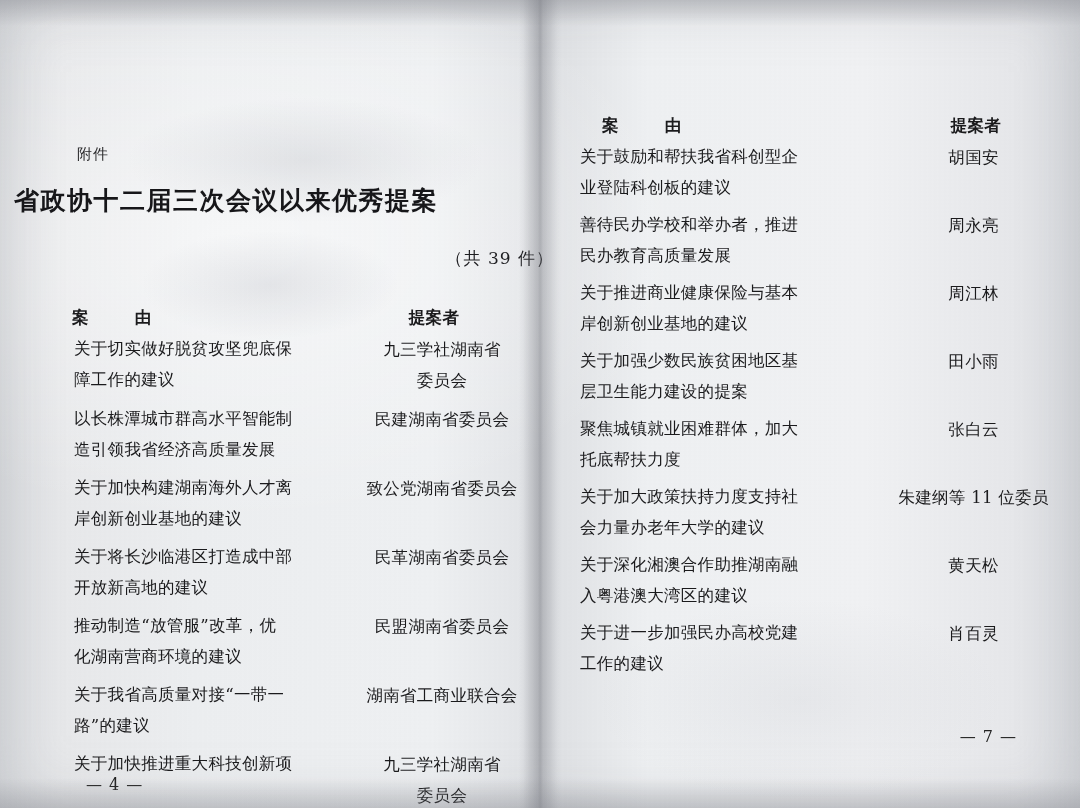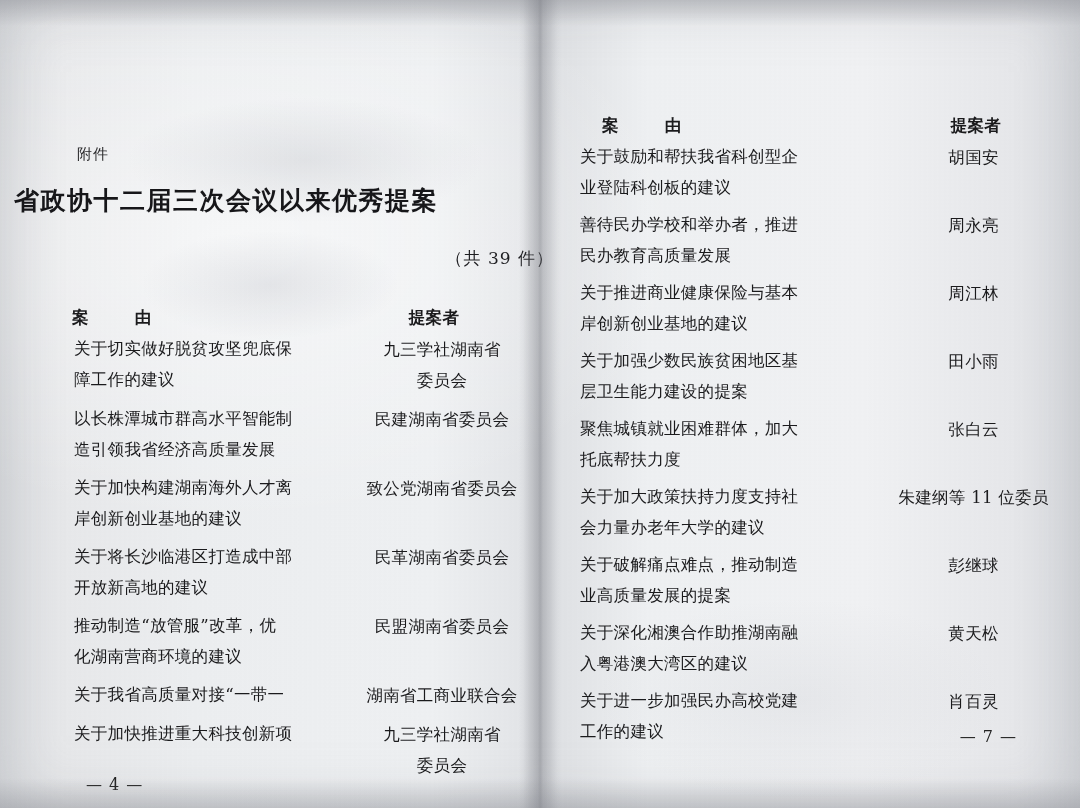--- a/index.html
+++ b/index.html
@@ -239,20 +239,21 @@
           <span class="reason-line">化湖南营商环境的建议</span>
         </div>
         <div class="col-proposer">
           <span class="reason-line">民盟湖南省委员会</span>
         </div>
       </div>
 
       <div class="row">
         <div class="col-reason">
           <span class="reason-line">关于我省高质量对接“一带一</span>
+          <span class="reason-line">路”的建议</span>
         </div>
         <div class="col-proposer">
           <span class="reason-line">湖南省工商业联合会</span>
         </div>
       </div>
 
       <div class="row">
         <div class="col-reason">
           <span class="reason-line">关于加快推进重大科技创新项</span>
         </div>
@@ -328,29 +329,20 @@
       <div class="row">
         <div class="col-reason">
           <span class="reason-line">关于加大政策扶持力度支持社</span>
           <span class="reason-line">会力量办老年大学的建议</span>
         </div>
         <div class="col-proposer">
           <span class="reason-line">朱建纲等 11 位委员</span>
         </div>
       </div>
 
-      <div class="row">
-        <div class="col-reason">
-          <span class="reason-line">关于破解痛点难点，推动制造</span>
-          <span class="reason-line">业高质量发展的提案</span>
-        </div>
-        <div class="col-proposer">
-          <span class="reason-line">彭继球</span>
-        </div>
-      </div>
 
       <div class="row">
         <div class="col-reason">
           <span class="reason-line">关于深化湘澳合作助推湖南融</span>
           <span class="reason-line">入粤港澳大湾区的建议</span>
         </div>
         <div class="col-proposer">
           <span class="reason-line">黄天松</span>
         </div>
       </div>

